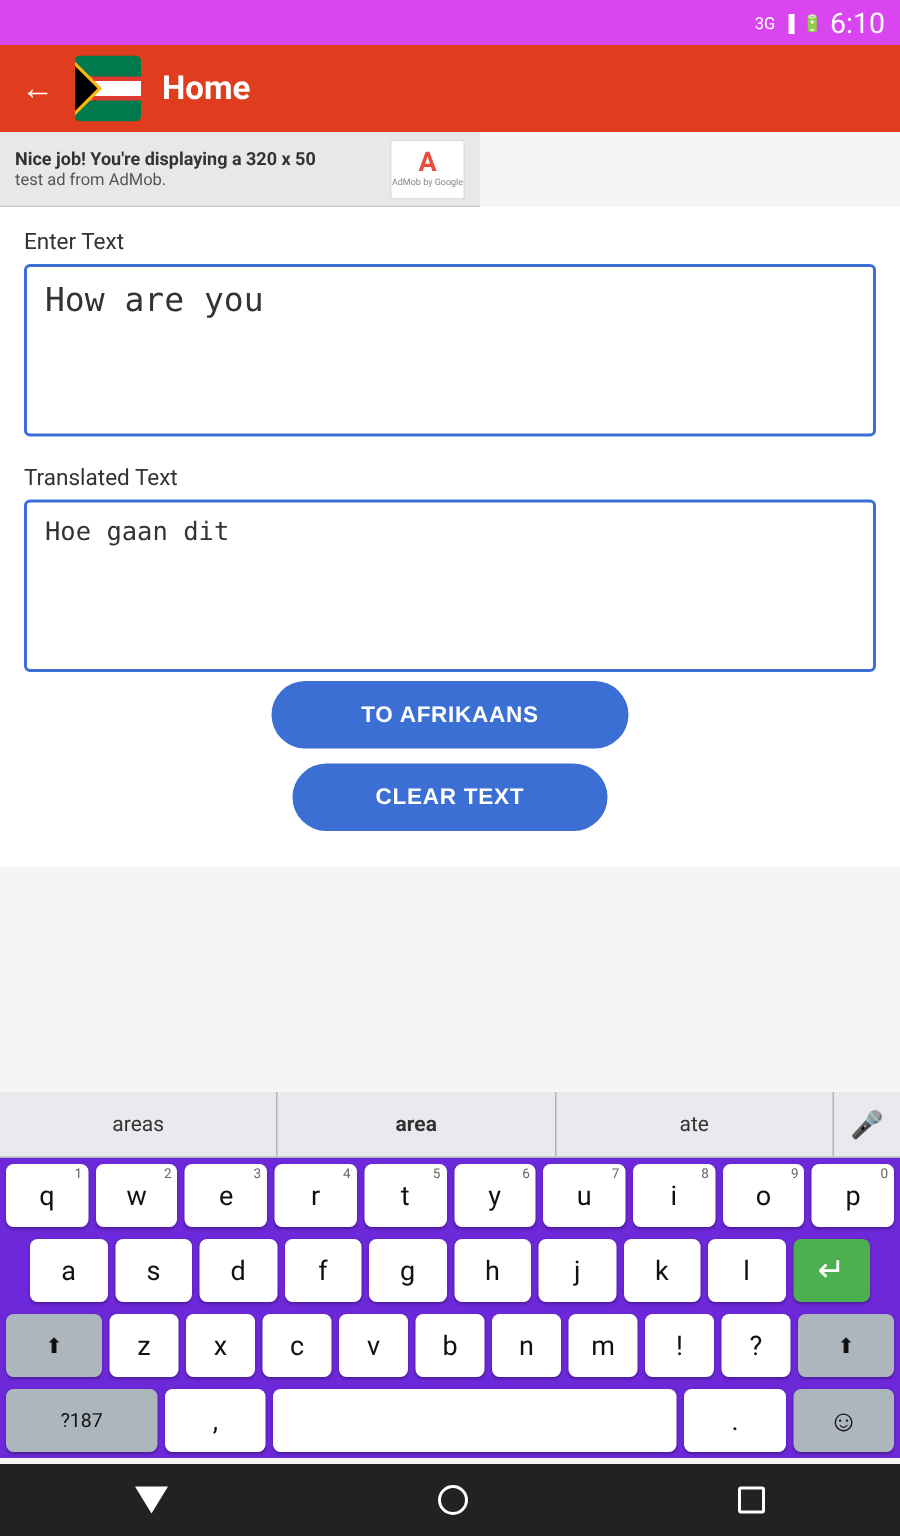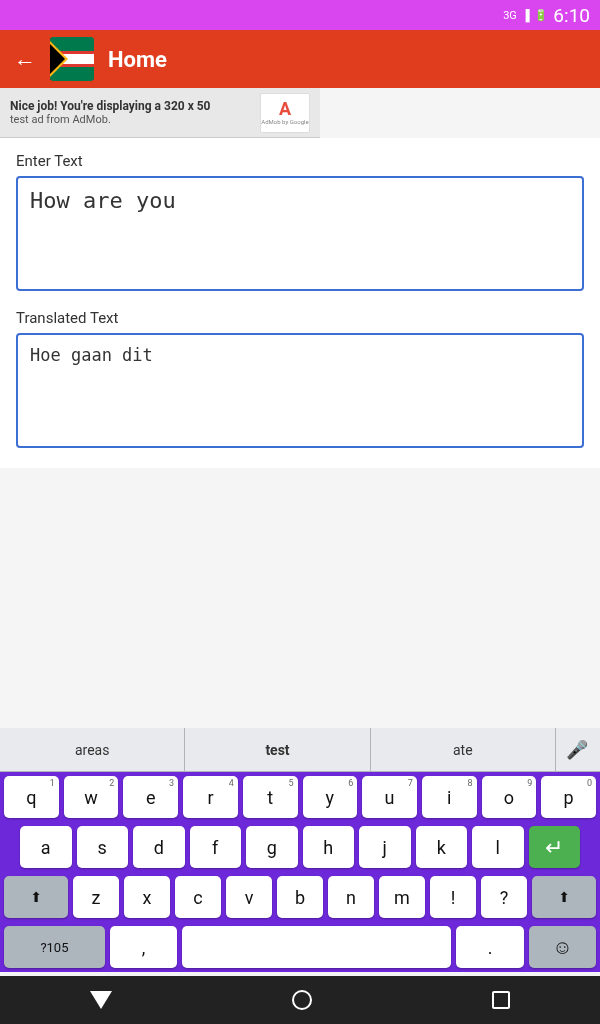--- a/index.html
+++ b/index.html
@@ -386,27 +386,31 @@
   </div>
 </div>
 
 <div class="main-content">
   <div class="section-label">Enter Text</div>
   <textarea class="text-input-box" style="">How are you</textarea>
 
   <div class="section-label">Translated Text</div>
   <textarea class="translated-box" style="">Hoe gaan dit</textarea>
 
+  <div class="buttons-row">
+    <button class="btn-to-afrikaans">TO AFRIKAANS</button>
+    <button class="btn-clear-text">CLEAR TEXT</button>
+  </div>
 </div>
 
 <div class="keyboard">
 
   <div class="keyboard-suggestions">
     <div class="suggestion">areas</div>
-    <div class="suggestion bold-suggestion">test</div>
+    <div class="suggestion bold-suggestion">area</div>
     <div class="suggestion">ate</div>
     <div class="mic-btn">🎤</div>
   </div>
 
   <div class="keyboard-row">
     <div class="key"><span class="key-number">1</span>q</div>
     <div class="key"><span class="key-number">2</span>w</div>
     <div class="key"><span class="key-number">3</span>e</div>
     <div class="key"><span class="key-number">4</span>r</div>
     <div class="key"><span class="key-number">5</span>t</div>
@@ -438,21 +442,21 @@
     <div class="key">v</div>
     <div class="key">b</div>
     <div class="key">n</div>
     <div class="key">m</div>
     <div class="key">!</div>
     <div class="key">?</div>
     <div class="key key-special key-shift">⬆</div>
   </div>
 
   <div class="keyboard-row">
-    <div class="key key-special key-numbers">?105</div>
+    <div class="key key-special key-numbers">?187</div>
     <div class="key key-comma">,</div>
     <div class="key key-space" style="flex:4;"></div>
     <div class="key key-period">.</div>
     <div class="key key-special key-emoji">☺</div>
   </div>
 </div>
 
 <div class="nav-bar">
   <div class="nav-btn">
     <div class="triangle-down"></div>

